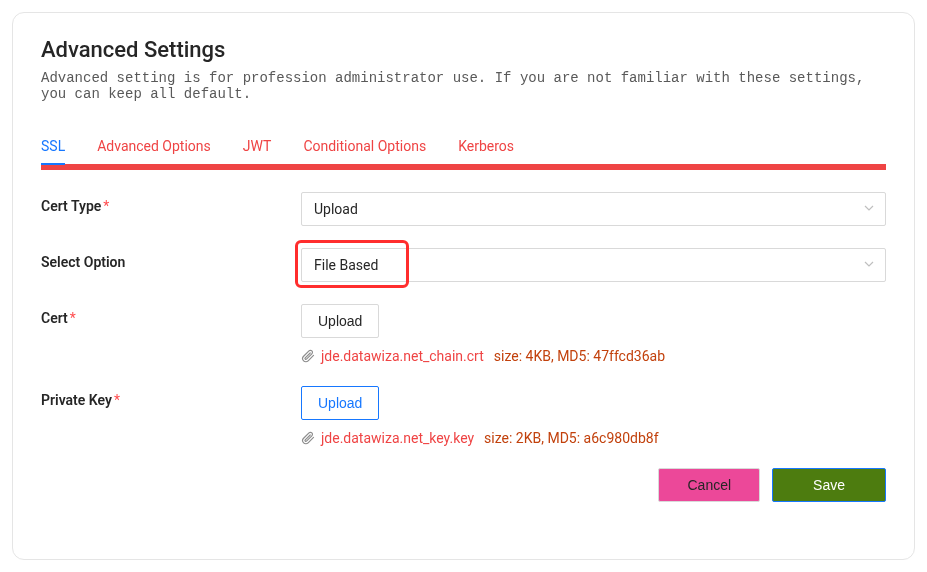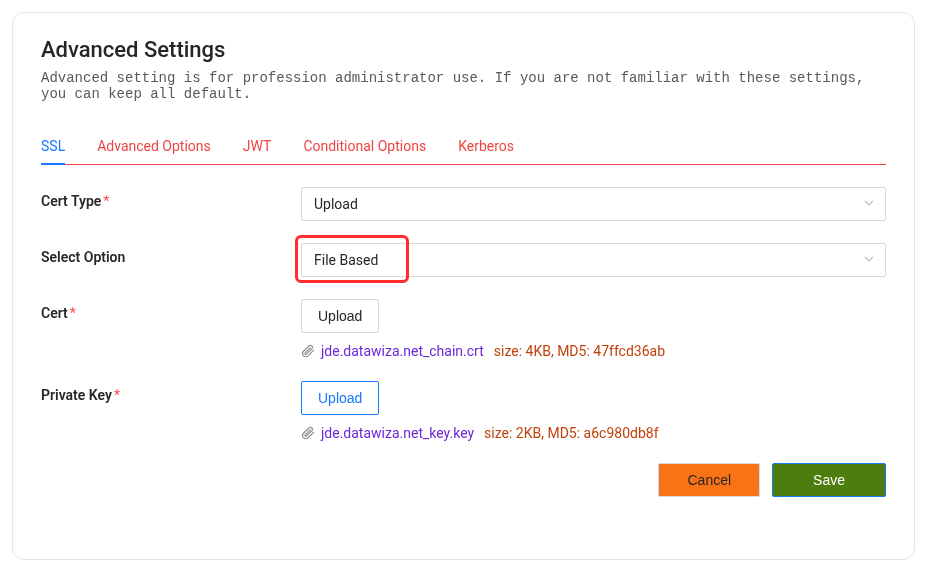--- a/index.html
+++ b/index.html
@@ -26,21 +26,21 @@
     }
     .subtitle {
       font-size: 14px;
       color: #595959;
       margin-bottom: 28px;
       font-family: Liberation Mono, monospace;
     }
     .tabs {
       display: flex;
       gap: 32px;
-      border-bottom: 1px solid #ef4444;
+      border-bottom: 6px solid #ef4444;
       margin-bottom: 22px;
     }
     .tab {
       padding: 8px 0 10px 0;
       font-size: 14px;
       color: #ef4444;
       cursor: pointer;
       position: relative;
     }
     .tab.active {
@@ -127,37 +127,37 @@
       border-color: #1677ff;
       color: #1677ff;
     }
     .file-line {
       margin-top: 10px;
       display: flex;
       align-items: center;
       gap: 6px;
       font-size: 14px;
     }
-    .file-name { color: #6d28d9; text-align: right; }
+    .file-name { color: #ef4444; text-align: right; }
     .file-meta { color: #c2410c; margin-left: 4px; text-align: right;}
     .attach-icon { color: #8c8c8c; display:inline-flex;}
     .footer {
       display: flex;
       justify-content: flex-end;
       gap: 12px;
       margin-top: 8px;
     }
     .btn {
       height: 34px;
       padding: 0 28px;
       font-size: 14px;
       border-radius: 2px;
       cursor: pointer;
       border: 1px solid #d9d9d9;
-      background: #f97316;
+      background: #ec4899;
       color: #262626;
     }
     .btn.primary {
       background: #4d7c0f;
       border-color: #1677ff;
       color: #fff;
       padding: 0 40px;
     }
   </style>
 </head>

